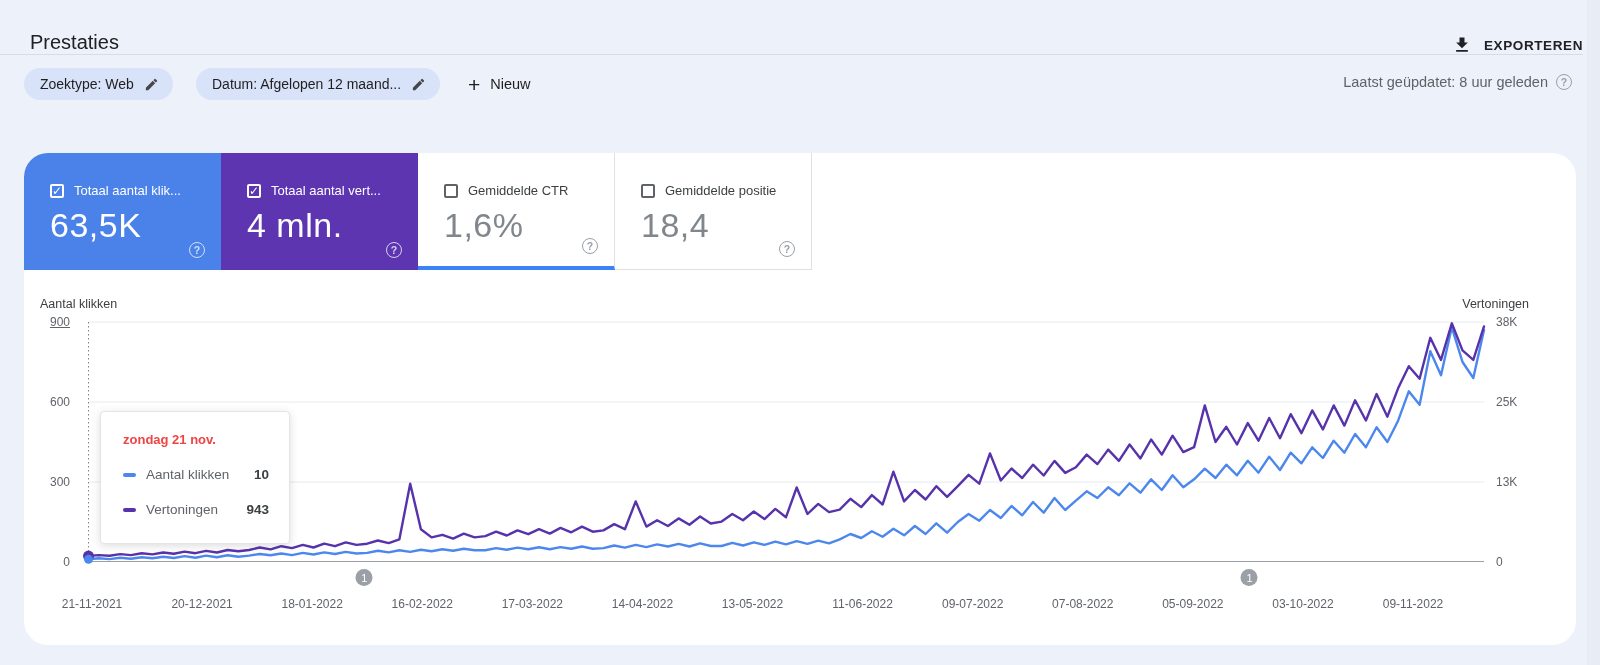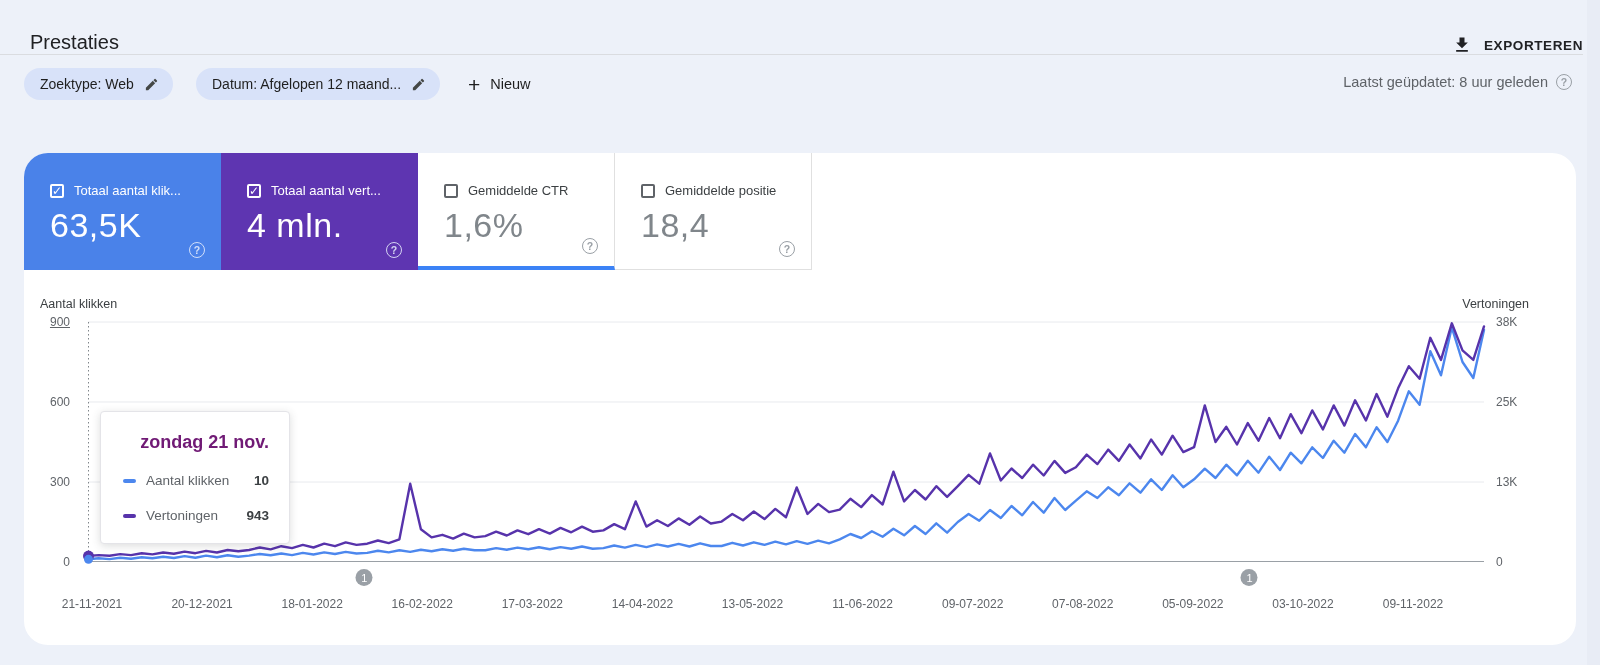--- a/index.html
+++ b/index.html
@@ -86,21 +86,21 @@
     position:absolute; transform:translateX(-50%); width:17px; height:17px; border-radius:50%;
     background:#9aa0a6; color:#fff; font-size:11px; display:flex; align-items:center; justify-content:center;
     cursor:pointer;
   }
   
   .tooltip {
     position:absolute; left:76px; top:258px; width:190px; height:133px;
     background:#fff; border:1px solid #e4e4e8; border-radius:4px;
     box-shadow:0 2px 8px rgba(60,64,67,.18); padding:20px 20px 0 22px; z-index:5;
   }
-  .tooltip .tt-title { font-size:18px; font-weight:700; color:#701a75;text-align:right; }
+  .tooltip .tt-title { font-size:13px; font-weight:700; color:#ef4444; }
   .tooltip .tt-row { display:flex; align-items:center; gap:10px; margin-top:20px; }
   .tooltip .dash { width:13px; height:4px; border-radius:2px; flex:0 0 auto; }
   .tooltip .tt-label { font-size:13.5px; color:#5f6368; flex:1; }
   .tooltip .tt-value { font-size:13.5px; font-weight:700; color:#3c4043; }
   
   .scroll-track { position:absolute; right:0; top:0; width:13px; height:665px; background:#e4e8f2; opacity:.55; }
 </style>
 </head>
 <body>
 

